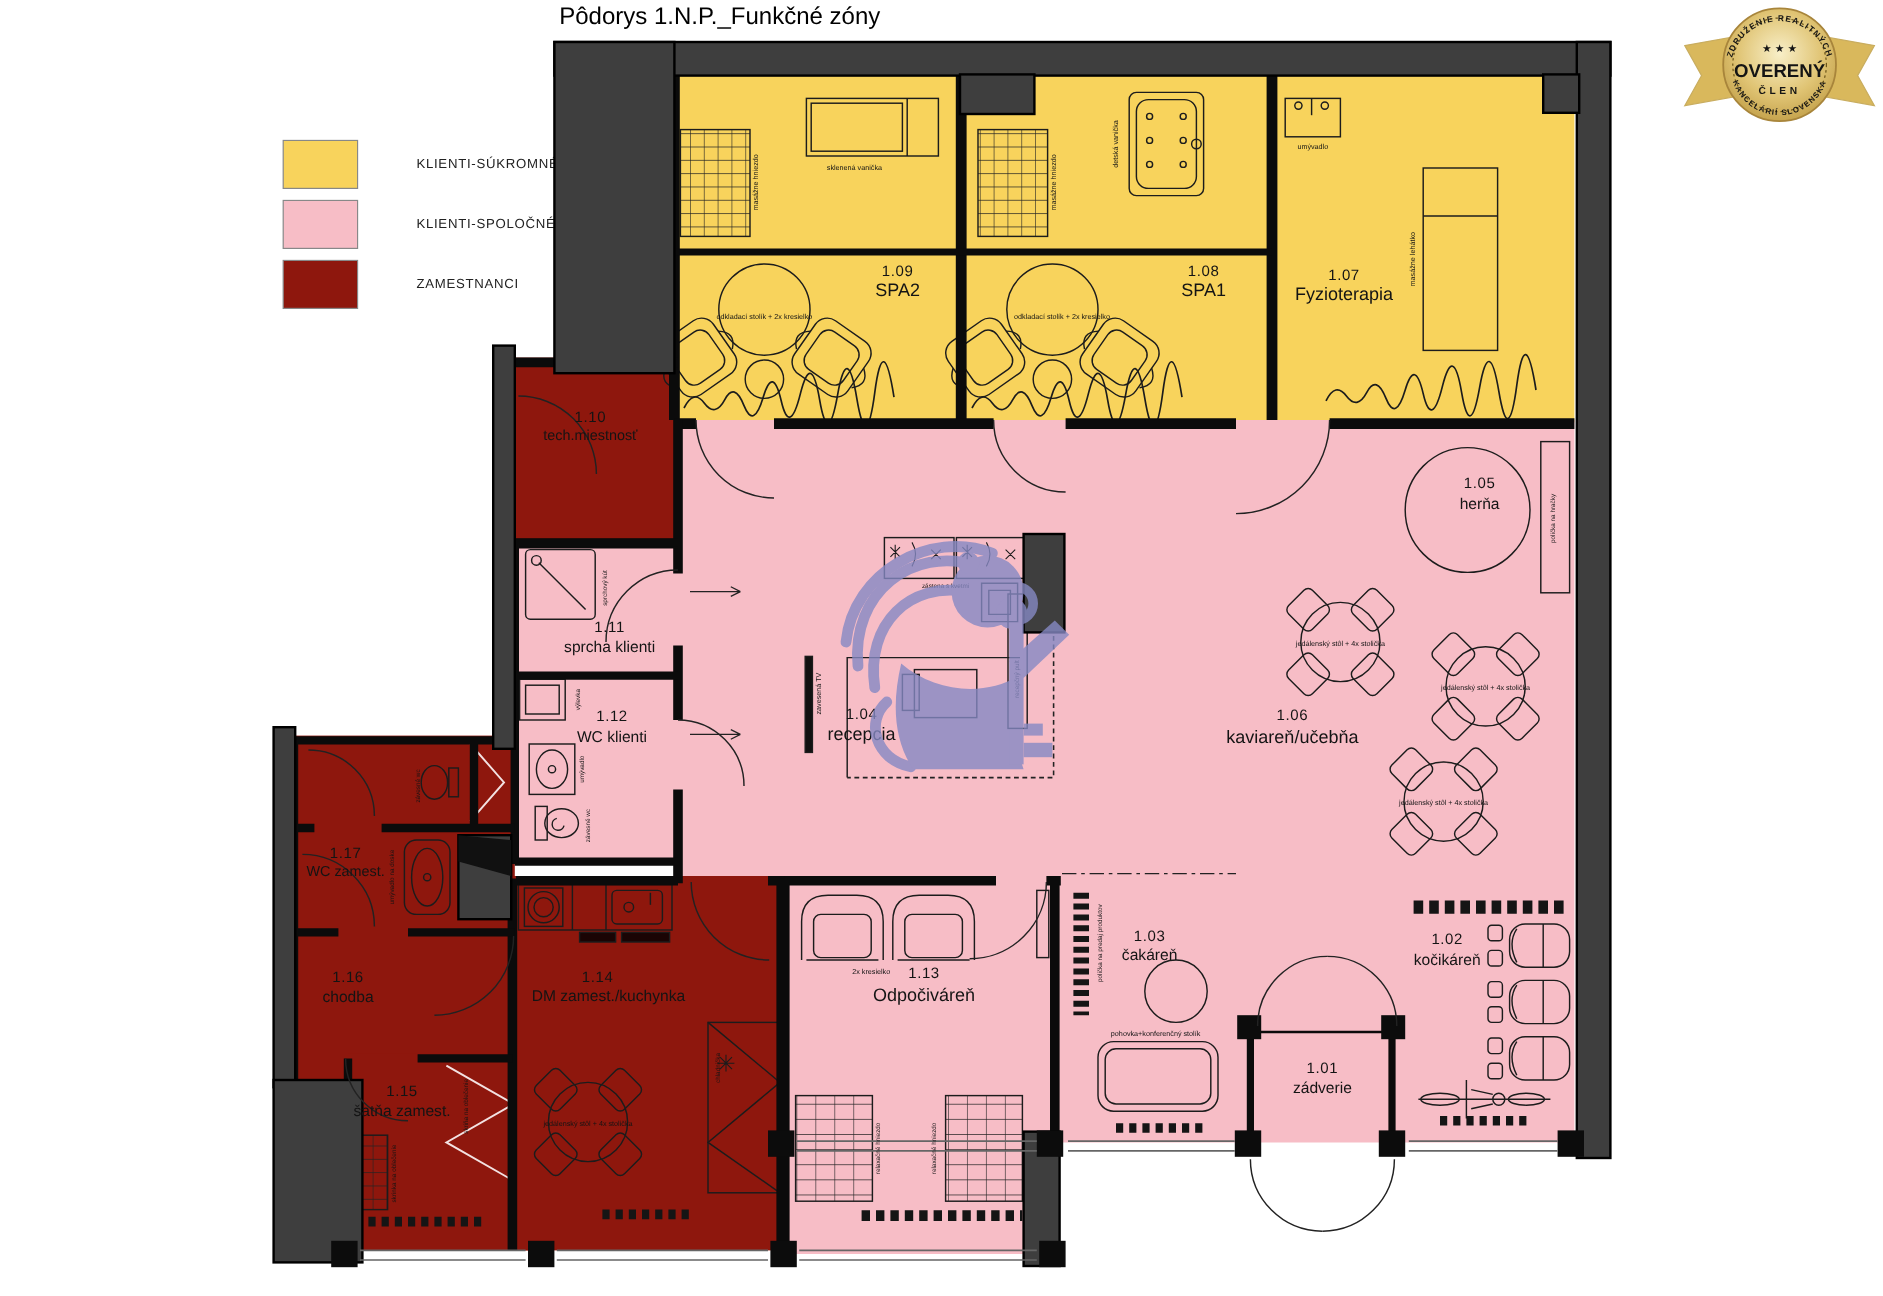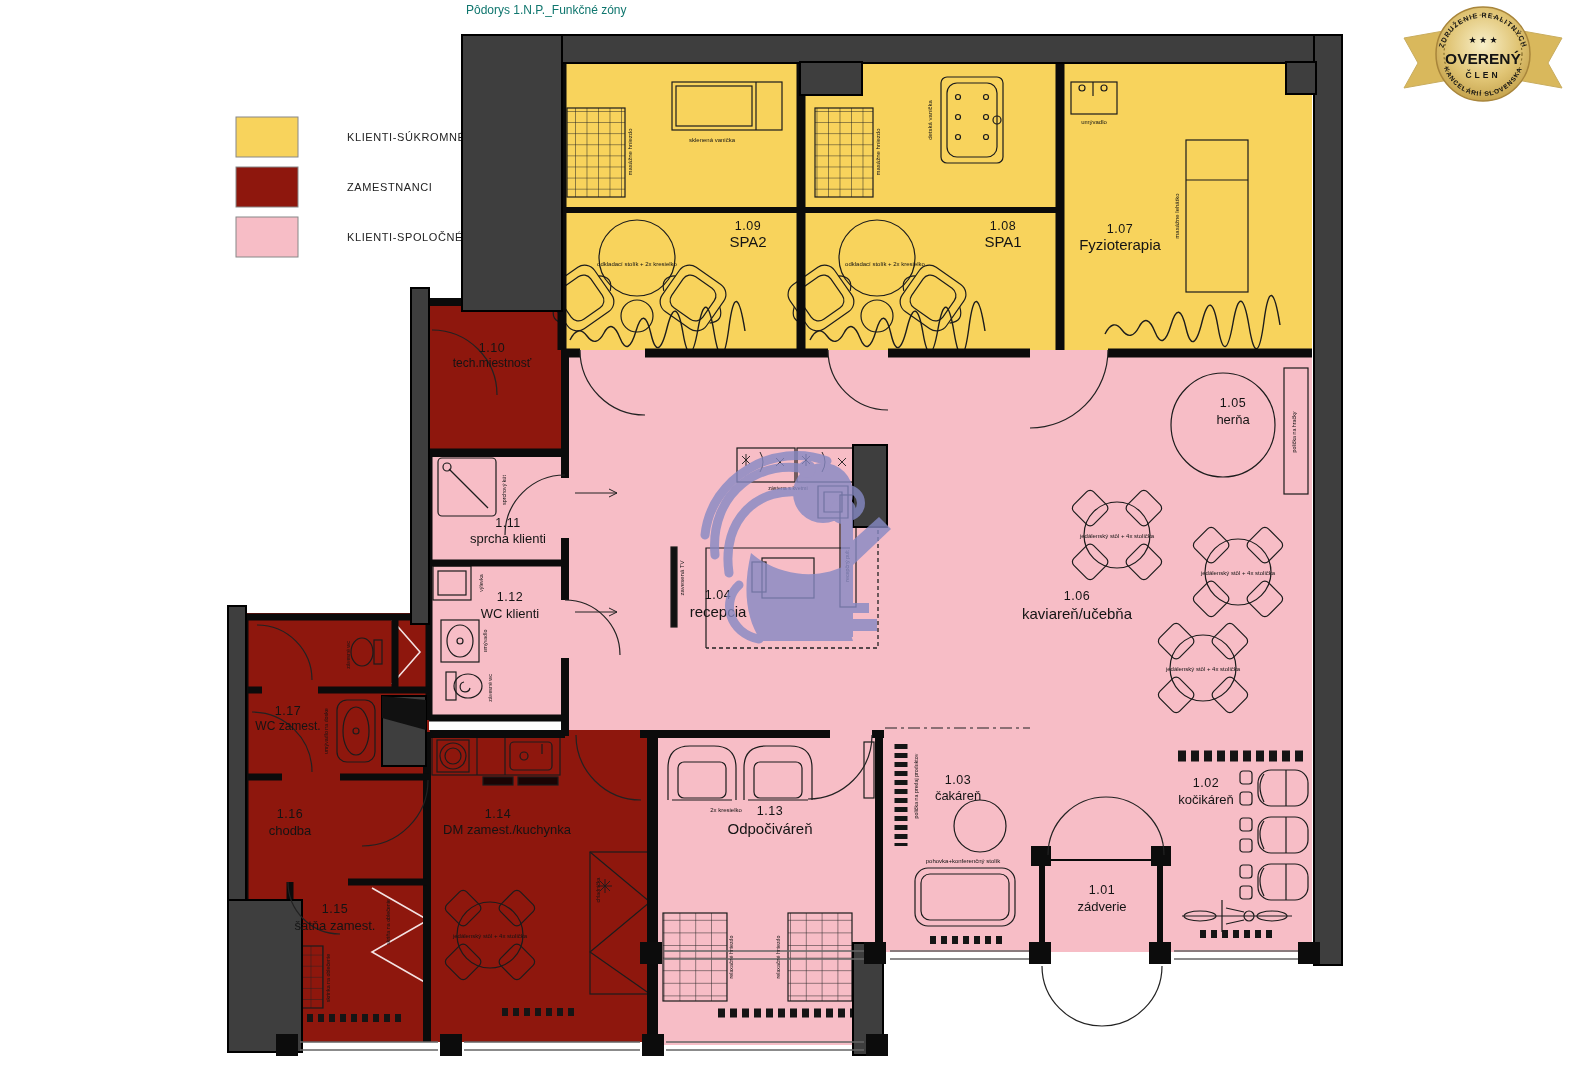--- a/index.html
+++ b/index.html
@@ -1,18 +1,18 @@
 <!DOCTYPE html>
 <html><head>
 <meta charset="utf-8">
 <style>
   html,body{margin:0;padding:0;background:#fff;}
   .stage{position:relative;width:1569px;height:1080px;background:#fff;overflow:hidden;
          font-family:"Liberation Sans","DejaVu Sans",sans-serif;}
-  .title{position:absolute;left:466px;top:3px;font-size:12px;color:#0f766e;}
+  .title{position:absolute;left:466px;top:3px;font-size:20px;color:#000000;}
   .legend{position:absolute;left:235px;top:116px;}
   .legend-row{display:flex;align-items:center;margin-bottom:8px;}
   .legend-row svg{display:block;}
   .legend-label{margin-left:48px;font-size:11px;letter-spacing:.6px;color:#222;}
   .badge{position:absolute;left:1398px;top:2px;}
   svg text{fill:#141414;}
   .rid{font-size:12.5px;letter-spacing:.5px;}
   .rn15{font-size:15px;}
   .rn13{font-size:13px;}
   .rn12{font-size:12px;}
@@ -29,29 +29,29 @@
 
   <div class="legend">
     <div class="legend-row">
       <svg width="64" height="42">
           <rect x="1" y="1" width="62" height="40" stroke="#888" fill="#F8D35C"></rect>
         </svg>
       <div class="legend-label">KLIENTI-SÚKROMNÉ</div>
     </div>
     <div class="legend-row">
       <svg width="64" height="42">
+          <rect x="1" y="1" width="62" height="40" stroke="#888" fill="#F7BDC6"></rect>
+        </svg>
+      <div class="legend-label">KLIENTI-SPOLOČNÉ</div>
+    </div>
+    <div class="legend-row">
+      <svg width="64" height="42">
           <rect x="1" y="1" width="62" height="40" stroke="#888" fill="#8E170D"></rect>
         </svg>
       <div class="legend-label">ZAMESTNANCI</div>
-    </div>
-    <div class="legend-row">
-      <svg width="64" height="42">
-          <rect x="1" y="1" width="62" height="40" stroke="#888" fill="#F7BDC6"></rect>
-        </svg>
-      <div class="legend-label">KLIENTI-SPOLOČNÉ</div>
     </div>
   </div>
 
   <svg width="1569" height="1080" style="position:absolute;left:0;top:0">
     <defs>
       <pattern id="g11" width="11.5" height="11.1" patternUnits="userSpaceOnUse">
         <path d="M11.5,0 H0 V11.1" fill="none" stroke="#222" stroke-width="1"></path>
       </pattern>
       <pattern id="g15" width="15.8" height="12.6" patternUnits="userSpaceOnUse">
         <path d="M15.8,0 H0 V12.6" fill="none" stroke="#222" stroke-width="1"></path>

